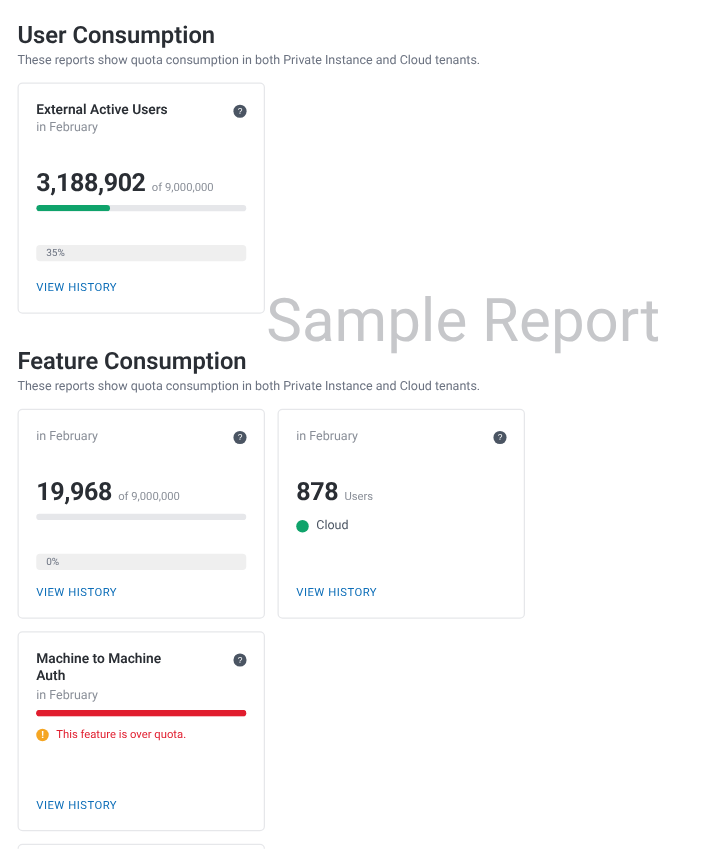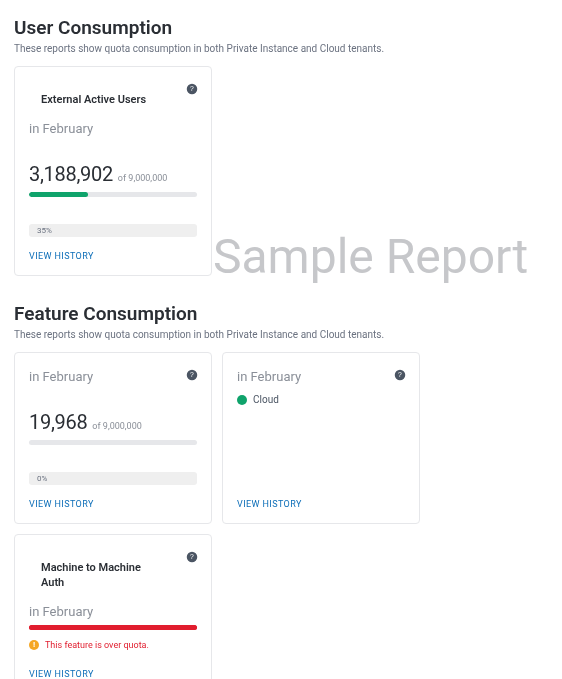--- a/index.html
+++ b/index.html
@@ -1,25 +1,25 @@
 <!DOCTYPE html>
 <html><head>
 <meta charset="utf-8">
 <style>
 html,body{margin:0;padding:0;background:#fff;font-family:-apple-system,BlinkMacSystemFont,"Segoe UI",Roboto,Arial,sans-serif;color:#2a2e34;width:562px;height:679px;overflow:hidden;position:relative}
 .page{padding:12px 14px 20px 14px}
 h2.section-title{font-size:19px;font-weight:600;margin:4px 0 4px 0;color:#2a2e34}
 .section-sub{font-size:10px;color:#6b7280;margin:0 0 12px 0}
 .cards{display:flex;flex-wrap:wrap;gap:10px}
 .card{border:1px solid #e6e7ea;border-radius:4px;padding:14px 14px 14px 14px;background:#fff;width:168px;min-height:130px;display:flex;flex-direction:column;position:relative}
-.card-title{font-size:11px;font-weight:600;color:#2a2e34;margin:12px;line-height:1.3}
-.card-sub{font-size:13px;color:#8a8f98;margin:2px 0 0 0}
+.card-title{font-size:11px;font-weight:600;color:#2a2e34;margin:0;line-height:1.3}
+.card-sub{font-size:10px;color:#8a8f98;margin:2px 0 0 0}
 .help-icon{position:absolute;top:13px;right:13px;width:12px;height:12px}
 .metric-row{margin-top:26px;display:flex;align-items:baseline;gap:5px}
-.metric-big{font-size:20px;font-weight:400;color:#2a2e34;letter-spacing:-0.3px}
+.metric-big{font-size:20px;font-weight:700;color:#2a2e34;letter-spacing:-0.3px}
 .metric-small{font-size:9px;color:#8a8f98}
 .bar{height:5px;width:100%;background:#e6e7ea;border-radius:3px;margin-top:6px;overflow:hidden}
 .bar-fill{height:100%;border-radius:3px}
 .fill-green{background:#0fa36b}
 .fill-gray{background:#bdbfc4}
 .fill-red{background:#e11d2e}
 .badge-pill{display:inline-block;margin-top:27px;background:#efefef;color:#6b7280;font-size:8px;padding:2px 8px;border-radius:3px}
 .sp{flex:1}
 .link{font-size:9px;font-weight:400;color:#0d6eb8;letter-spacing:0.4px;margin-top:14px;text-transform:uppercase}
 .status-row{display:flex;align-items:center;gap:6px;margin-top:10px}
@@ -91,20 +91,24 @@
     </div>
 
     <div class="card">
       <span class="help-icon">
         <svg viewBox="0 0 16 16">
             <circle cx="8" cy="8" r="7" fill="#4b5563"></circle>
             <text x="8" y="11" text-anchor="middle" font-size="9" fill="#fff" font-family="Arial">?</text>
           </svg>
       </span>
       <div class="card-sub">in February</div>
+      <div class="metric-row">
+        <span class="metric-big">878</span>
+        <span class="metric-small">Users</span>
+      </div>
       <div class="status-row">
         <span class="dot dot-green"></span>
         <span class="status-text">Cloud</span>
       </div>
       <div class="sp"></div>
       <div class="link">VIEW HISTORY</div>
     </div>
 
     <div class="card">
       <span class="help-icon">

